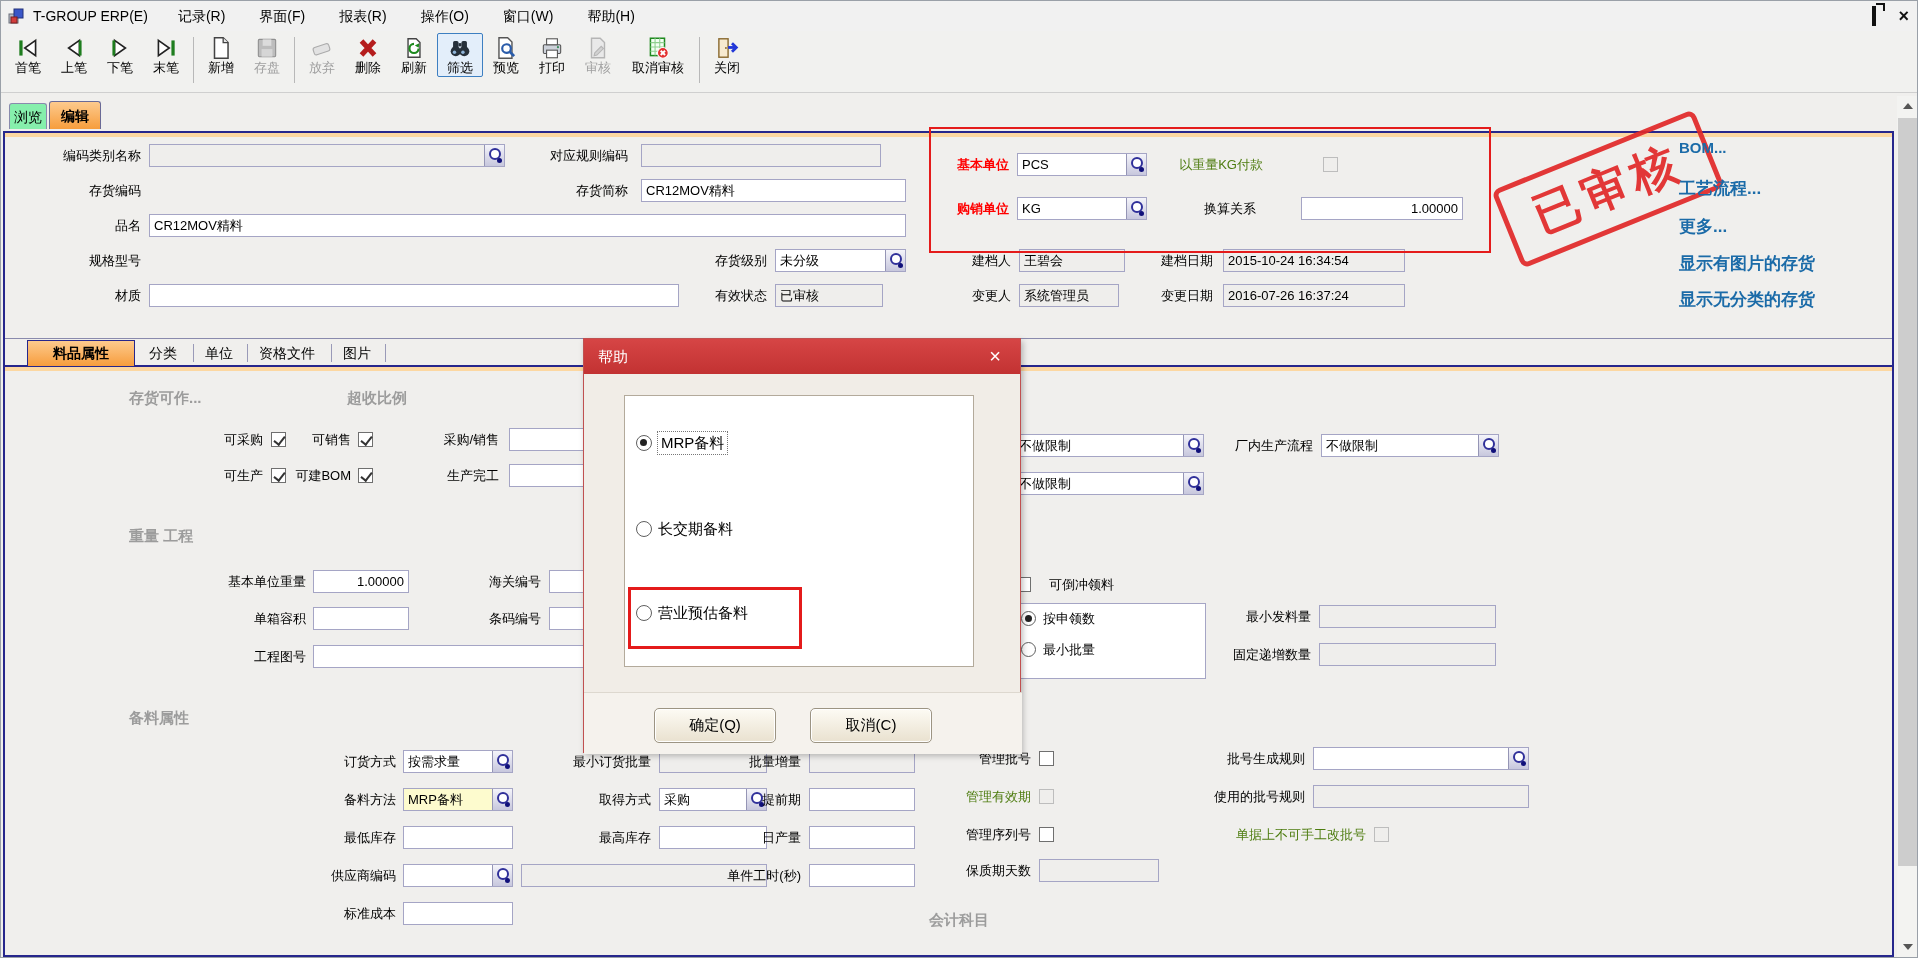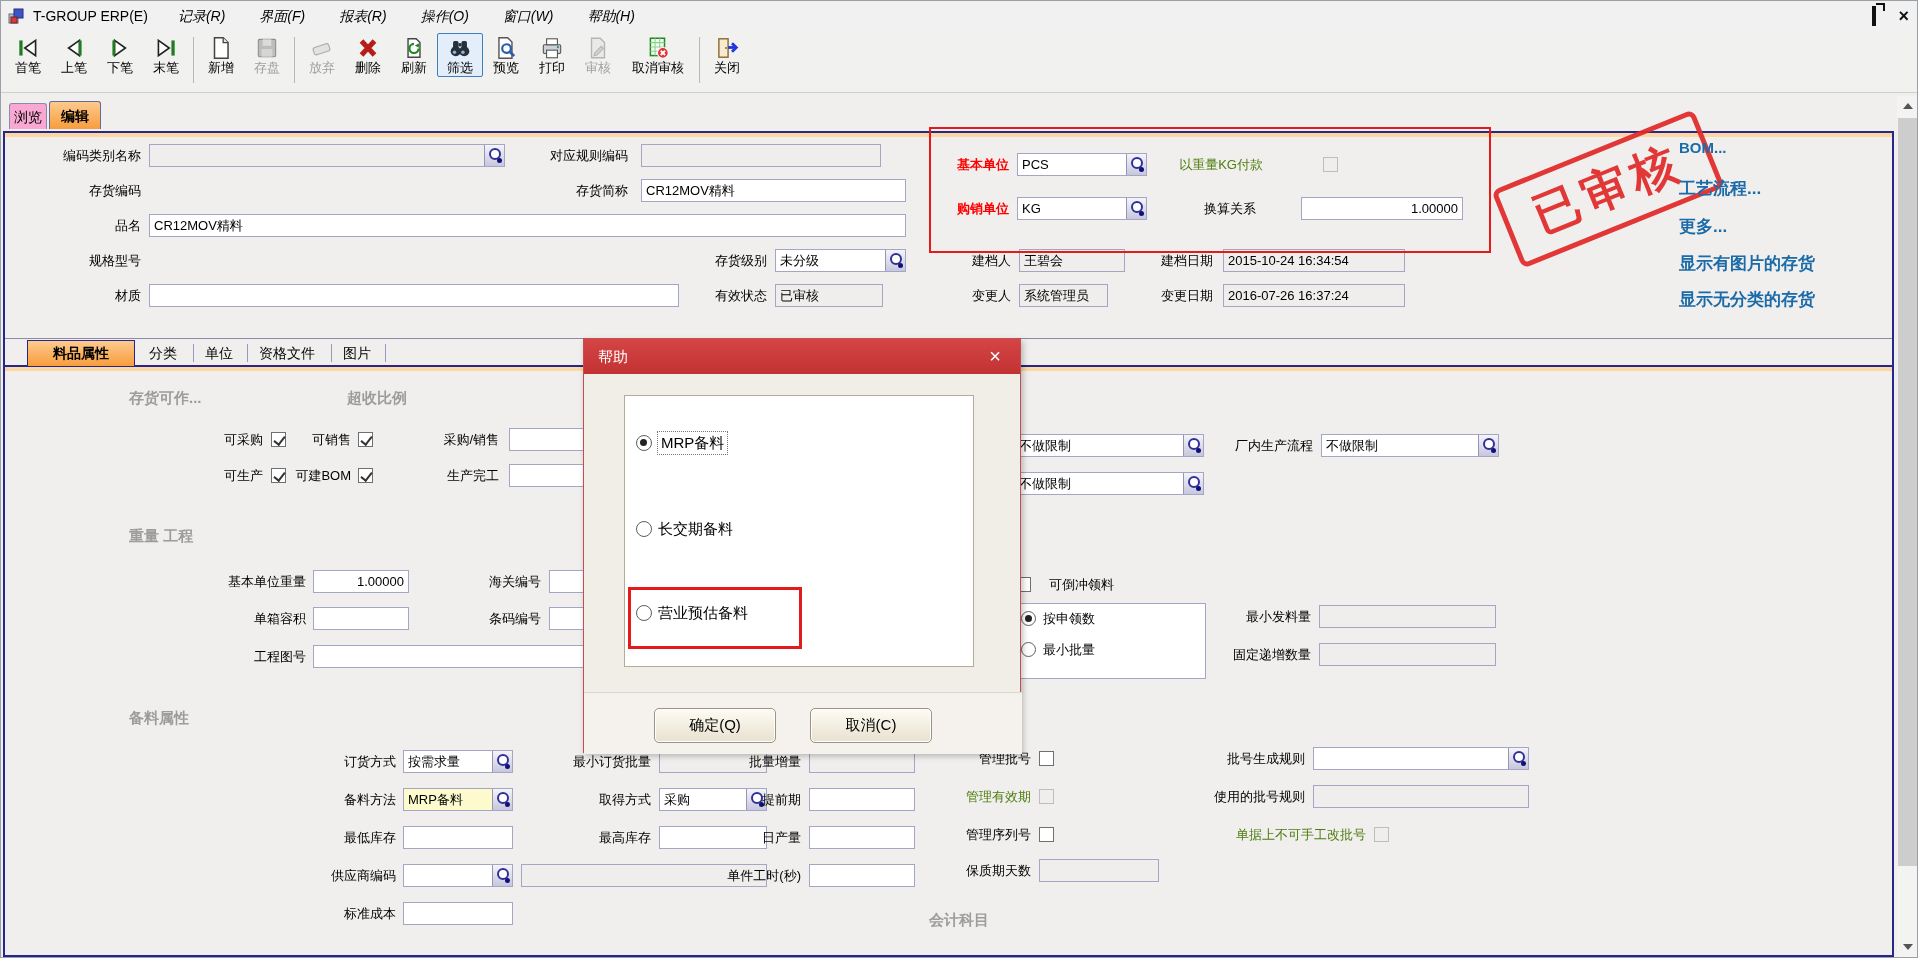--- a/index.html
+++ b/index.html
@@ -1,35 +1,35 @@
 <!DOCTYPE html>
 <html><head>
 <meta charset="utf-8">
 <style>
   html,body{margin:0;padding:0;background:#e8e8e8;font-family:"Liberation Sans","DejaVu Sans",sans-serif;}
   #app{position:relative;width:1918px;height:958px;background:#f0efed;overflow:hidden;border:1px solid #9aa0a8;box-sizing:border-box;}
   
   #menubar{position:absolute;left:0;top:0;width:1918px;height:30px;background:#f1f1f1;display:flex;align-items:center;font-size:14px;}
-  .menu-item{padding:0 10px;height:30px;line-height:30px;white-space:nowrap;cursor:default;font-style:italic;}
+  .menu-item{padding:0 10px;height:30px;line-height:30px;white-space:nowrap;cursor:default;}
   #app-menu{margin-left:6px;display:flex;align-items:center;gap:8px;font-size:14px;}
   #win-ctrls{position:absolute;right:10px;top:0;height:30px;display:flex;align-items:center;gap:22px;}
   .ic-min{width:12px;height:3px;background:#111;margin-top:8px;}
   .ic-restore{width:11px;height:10px;border:2px solid #111;position:relative;box-sizing:border-box;background:#f1f1f1;margin-top:3px;}
   .ic-restore:before{content:"";position:absolute;left:2px;top:-5px;width:9px;height:8px;border:2px solid #111;border-bottom:none;border-left:none;box-sizing:border-box;}
   .ic-close-win{font-size:18px;font-weight:bold;color:#111;line-height:28px;}
   
   #toolbar{position:absolute;left:0;top:30px;width:1918px;height:62px;background:#f1f1ef;border-bottom:1px solid #cfcfcf;display:flex;align-items:flex-start;padding:2px 2px 0 4px;box-sizing:border-box;}
   .tbi{display:flex;flex-direction:column;align-items:center;width:44px;padding:1px 0;border:1px solid transparent;border-radius:2px;}
   .tbi.wide{width:72px;}
   .tbi .tlabel{font-size:13px;line-height:15px;margin-top:-1px;white-space:nowrap;color:#000;}
   .tbi.dis .tlabel{color:#a0a0a0;}
   .tbi.sel{border:1px solid #3d7fc1;background:#e3eefa;}
   .tbsep{width:1px;height:46px;background:#b8b8b8;margin:4px 4px 0 4px;}
   
-  .tab{position:absolute;height:26px;line-height:26px;font-size:14px;text-align:center;border:1px solid #8a8aad;border-bottom:none;border-radius:3px 3px 0 0;background:#f9a8d4;box-sizing:border-box;}
+  .tab{position:absolute;height:26px;line-height:26px;font-size:14px;text-align:center;border:1px solid #8a8aad;border-bottom:none;border-radius:3px 3px 0 0;background:#86efac;box-sizing:border-box;}
   .tab.on{background:linear-gradient(180deg,#fdca8d,#f79d3d);font-weight:bold;border-color:#6a6a96;}
   
   #form-outer{position:absolute;left:2px;top:130px;width:1891px;height:826px;border:2px solid #26268c;background:#f0efed;box-sizing:border-box;}
   #orange-band{position:absolute;left:4px;top:132px;width:1887px;height:4px;background:#fcd7a1;}
   
   #detail-band{position:absolute;left:4px;top:337px;width:1887px;height:29px;border-bottom:2px solid #26268c;border-top:1px solid #8a8aad;background:#f0efed;box-sizing:border-box;}
   #detail-orange{position:absolute;left:4px;top:366px;width:1887px;height:4px;background:#fcd7a1;}
   .dtab{position:absolute;top:340px;height:26px;line-height:24px;font-size:14px;padding:0 8px;white-space:nowrap;}
   .dtab.on{border:1px solid #26268c;background:linear-gradient(180deg,#fdca8d,#f79d3d);font-weight:bold;box-sizing:border-box;top:339px;height:27px;}
   .dsep{position:absolute;top:343px;width:1px;height:18px;background:#9a9ab8;}
@@ -254,21 +254,21 @@
   <div class="lbl" style="left:938px;top:248px;width:72px;">建档人</div>
   <div class="box ro" style="left:1018px;top:248px;width:106px;"><span>王碧会</span></div>
   <div class="lbl" style="left:1120px;top:248px;width:92px;">建档日期</div>
   <div class="box ro" style="left:1222px;top:248px;width:182px;"><span>2015-10-24 16:34:54</span></div>
 
   <div class="lbl" style="left:20px;top:283px;width:120px;">材质</div>
   <div class="box" style="left:148px;top:283px;width:530px;"></div>
   <div class="lbl" style="left:678px;top:283px;width:88px;">有效状态</div>
   <div class="box ro" style="left:774px;top:283px;width:108px;"><span>已审核</span></div>
   <div class="lbl" style="left:938px;top:283px;width:72px;">变更人</div>
-  <div class="box ro" style="left:1018px;top:283px;width:89px;"><span>系统管理员</span></div>
+  <div class="box ro" style="left:1018px;top:283px;width:100px;"><span>系统管理员</span></div>
   <div class="lbl" style="left:1120px;top:283px;width:92px;">变更日期</div>
   <div class="box ro" style="left:1222px;top:283px;width:182px;"><span>2016-07-26 16:37:24</span></div>
 
   <div class="lbl r" style="left:938px;top:152px;width:70px;">基本单位</div>
   <div class="box hasmag" style="left:1016px;top:152px;width:130px;"><span>PCS</span><span class="magbtn"></span></div>
   <div class="lbl g" style="left:1150px;top:152px;width:112px;">以重量KG付款</div>
   <div class="cb dis" style="left:1322px;top:156px;"></div>
 
   <div class="lbl r" style="left:938px;top:196px;width:70px;">购销单位</div>
   <div class="box hasmag" style="left:1016px;top:196px;width:130px;"><span>KG</span><span class="magbtn"></span></div>

